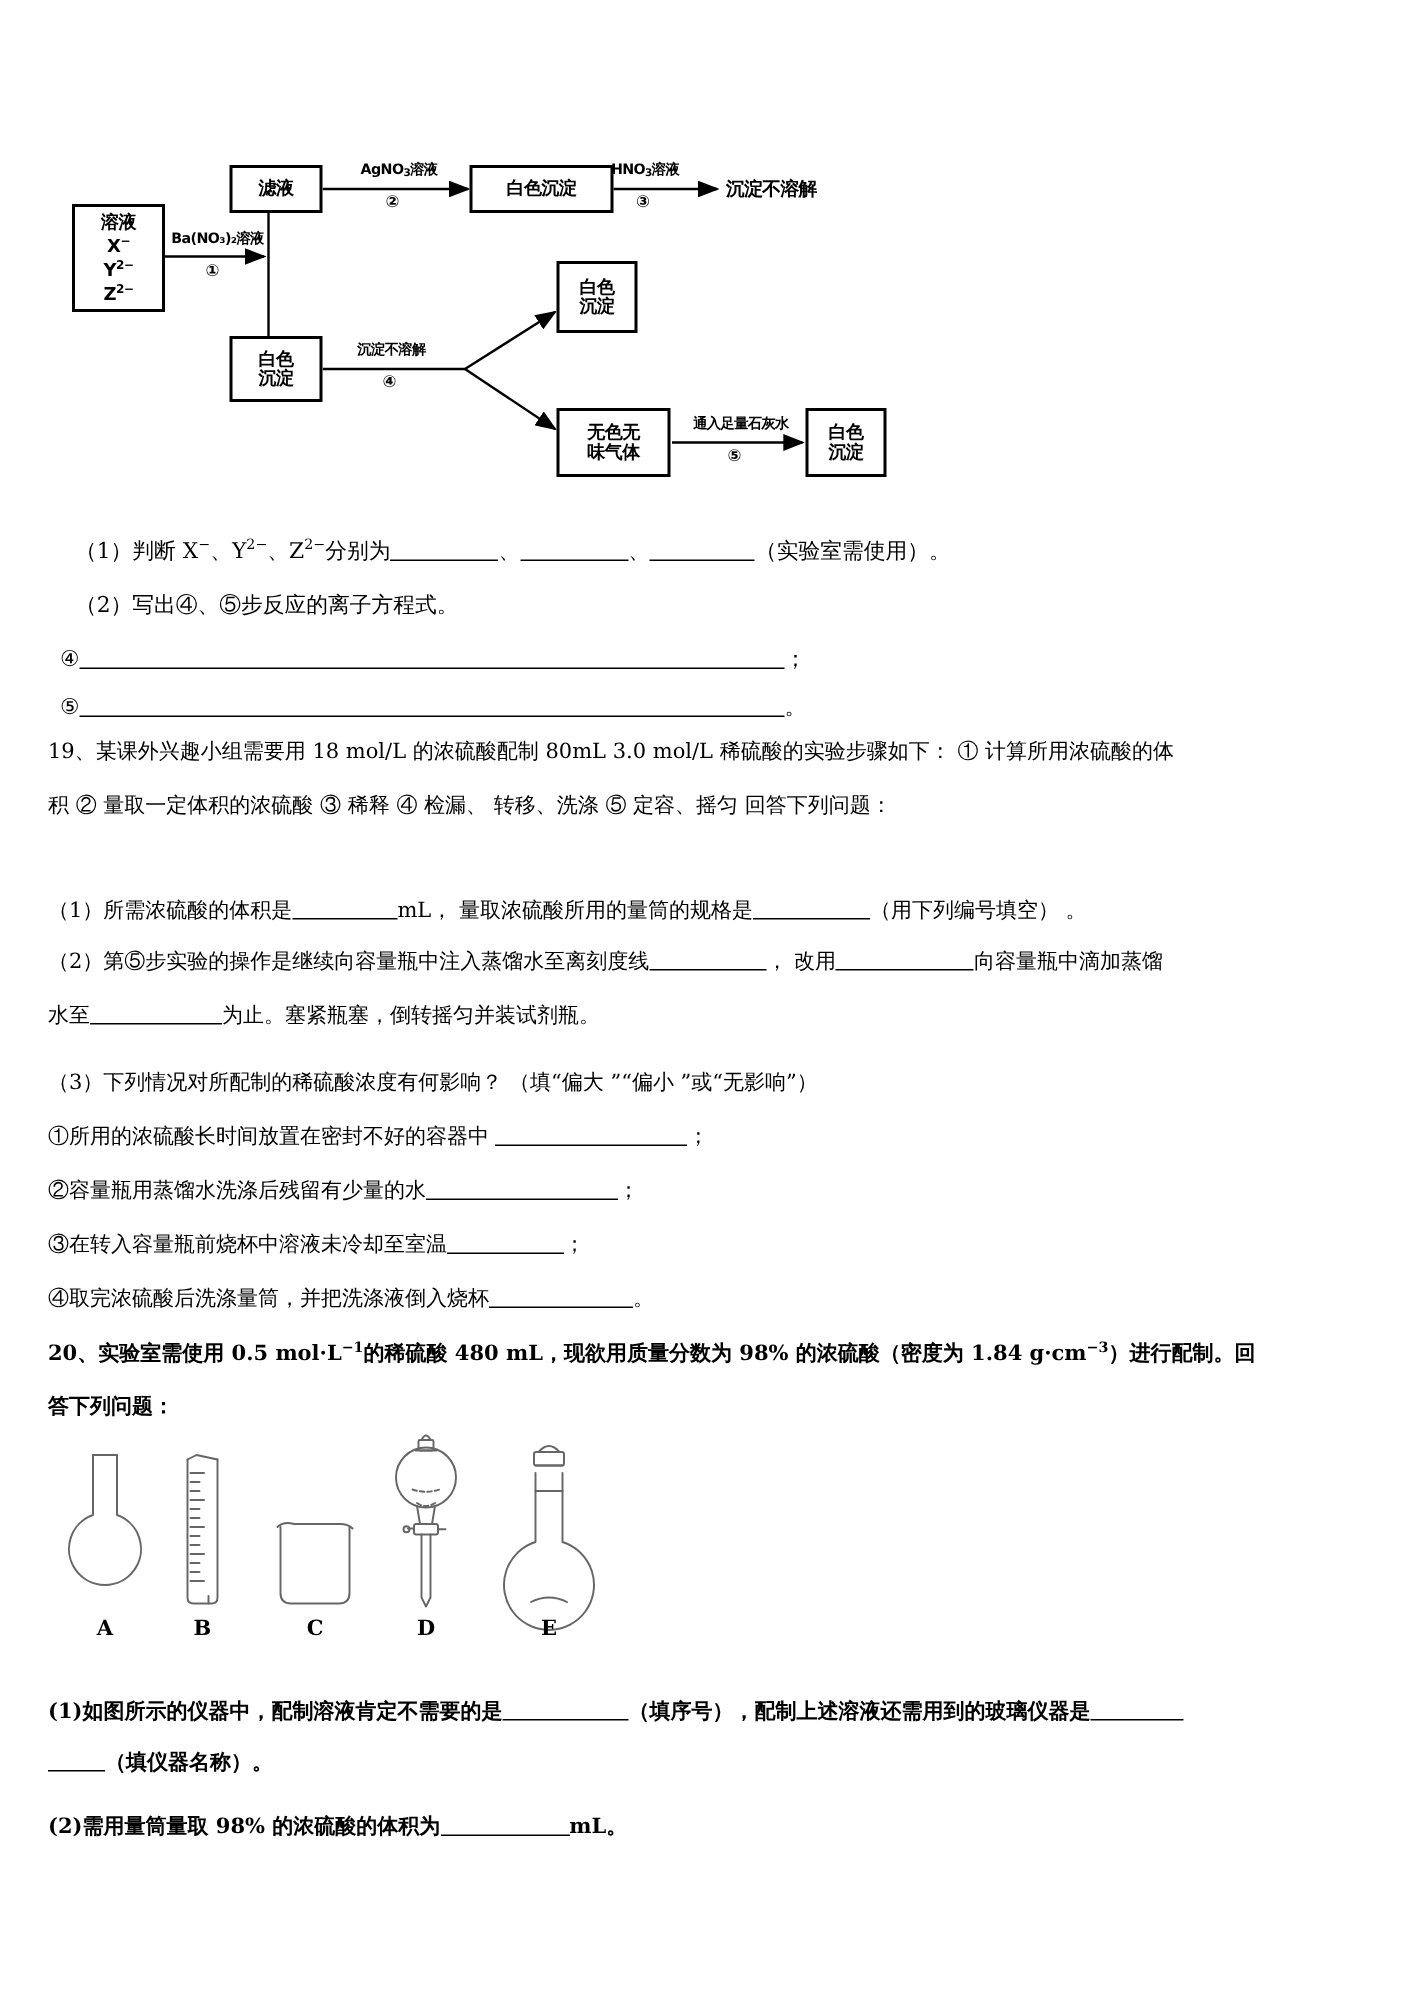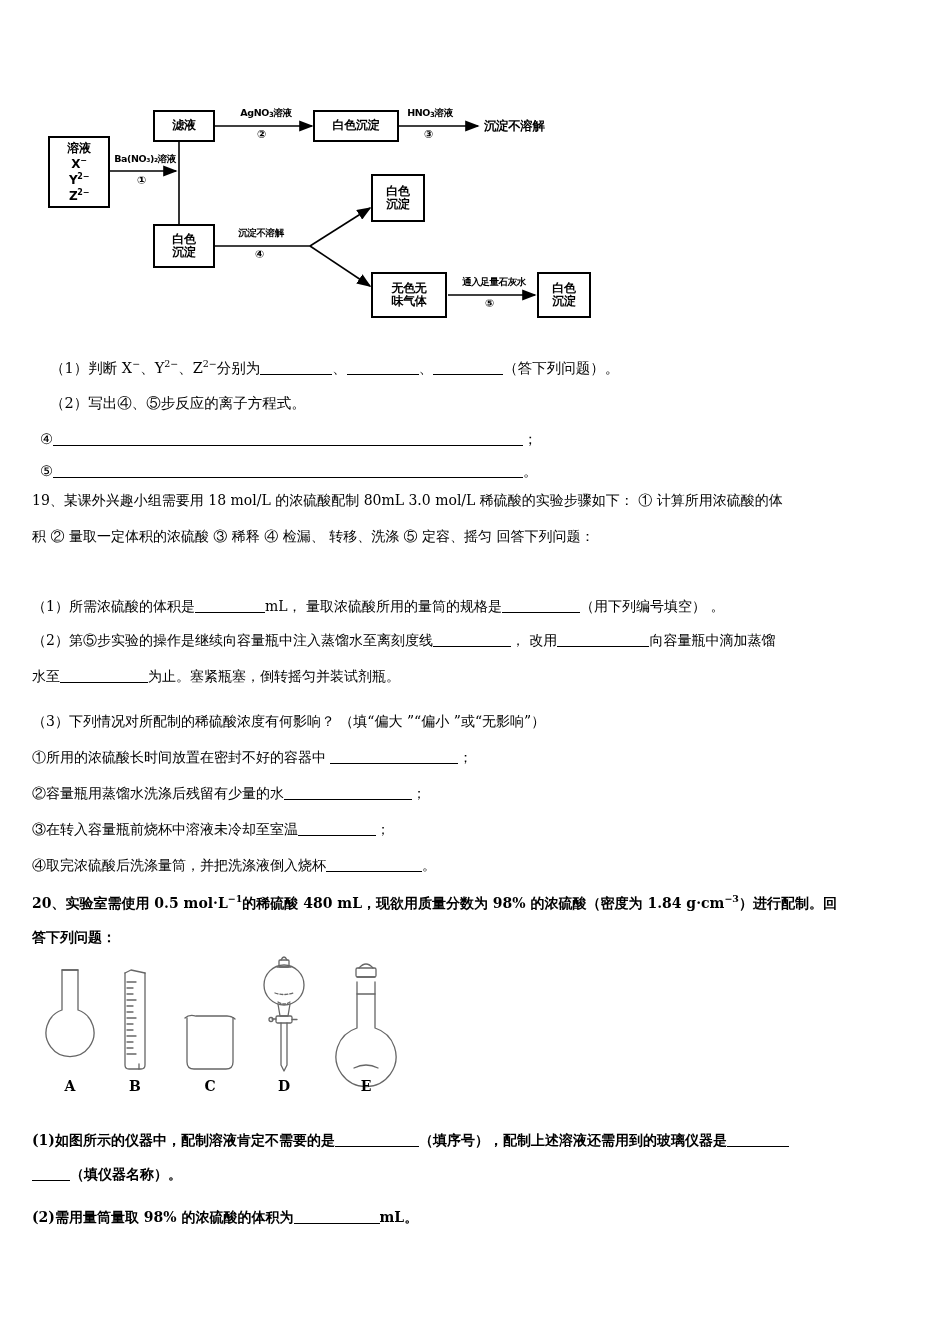--- a/index.html
+++ b/index.html
@@ -171,21 +171,21 @@
     <div class="fc-arrowlabel" style="left:62px; top:57px; width:70px;">Ba(NO₃)₂溶液</div>
     <div class="fc-step" style="left:89px; top:78px;">①</div>
 
     <div class="fc-box" style="left:105px; top:14px; width:62px; height:32px;">
       <span>滤液</span>
     </div>
 
     <div class="fc-arrowlabel" style="left:178px; top:11px; width:80px;">AgNO<sub>3</sub>溶液</div>
     <div class="fc-step" style="left:209px; top:32px;">②</div>
 
-    <div class="fc-box" style="left:265px; top:14px; width:86px; height:32px;">
+    <div class="fc-box" style="left:265px; top:14px; width:96px; height:32px;">
       <span>白色沉淀</span>
     </div>
 
     <div class="fc-arrowlabel" style="left:345px; top:11px; width:74px;">HNO<sub>3</sub>溶液</div>
     <div class="fc-step" style="left:376px; top:32px;">③</div>
 
     <div class="fc-plain" style="left:436px; top:22px;">沉淀不溶解</div>
 
     <div class="fc-box" style="left:105px; top:128px; width:62px; height:44px;">
       <span>白色
@@ -208,21 +208,21 @@
     <div class="fc-arrowlabel" style="left:404px; top:180px; width:84px;">通入足量石灰水</div>
     <div class="fc-step" style="left:437px; top:201px;">⑤</div>
 
     <div class="fc-box" style="left:489px; top:176px; width:54px; height:46px;">
       <span>白色
 沉淀</span>
     </div>
   </div>
 
   <div class="q-line" style="left:50px; top:358px;">
-    <span>（1）判断 X</span><span class="small-sup">−</span><span>、Y</span><span class="small-sup">2−</span><span>、Z</span><span class="small-sup">2−</span><span>分别为</span><span class="blank" style="width:72px;"></span><span>、</span><span class="blank" style="width:72px;"></span><span>、</span><span class="blank" style="width:70px;"></span><span>（答下列问题）。</span>
+    <span>（1）判断 X</span><span class="small-sup">−</span><span>、Y</span><span class="small-sup">2−</span><span>、Z</span><span class="small-sup">2−</span><span>分别为</span><span class="blank" style="width:72px;"></span><span>、</span><span class="blank" style="width:72px;"></span><span>、</span><span class="blank" style="width:70px;"></span><span>（实验室需使用）。</span>
   </div>
 
   <div class="q-line" style="left:50px; top:394px;">（2）写出④、⑤步反应的离子方程式。</div>
 
   <div class="q-line" style="left:40px; top:430px;">
     <span>④</span><span class="blank-long" style="width:470px;"></span><span>；</span>
   </div>
 
   <div class="q-line" style="left:40px; top:462px;">
     <span>⑤</span><span class="blank-long" style="width:470px;"></span><span>。</span>

